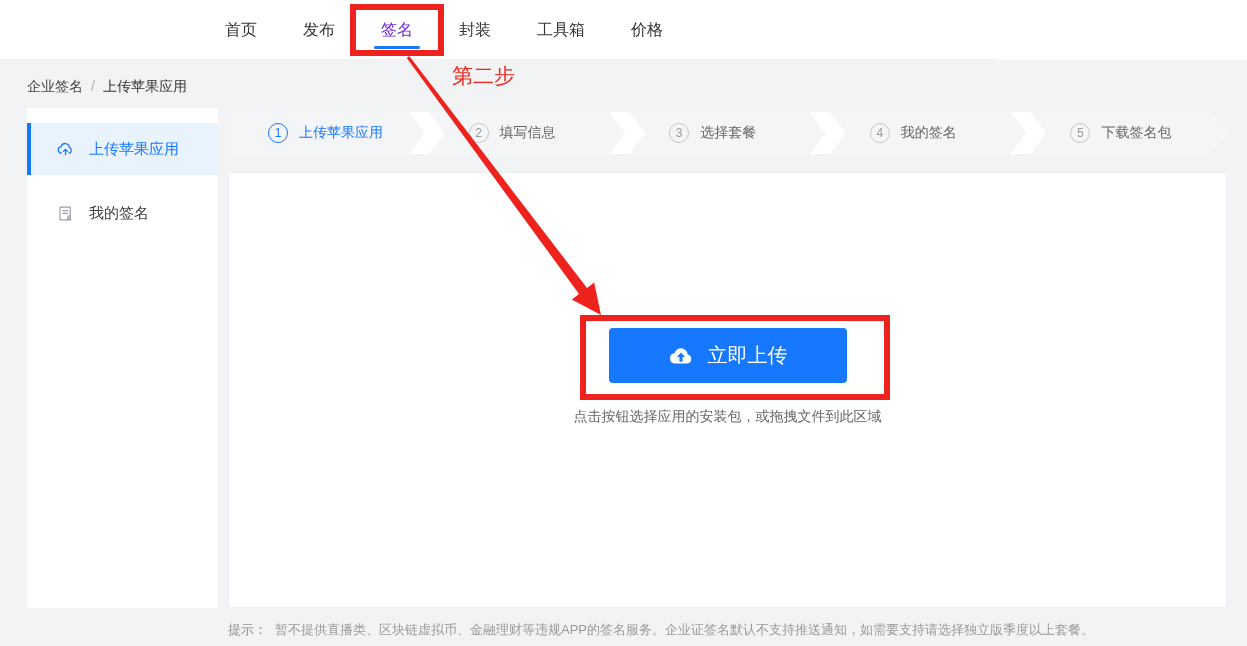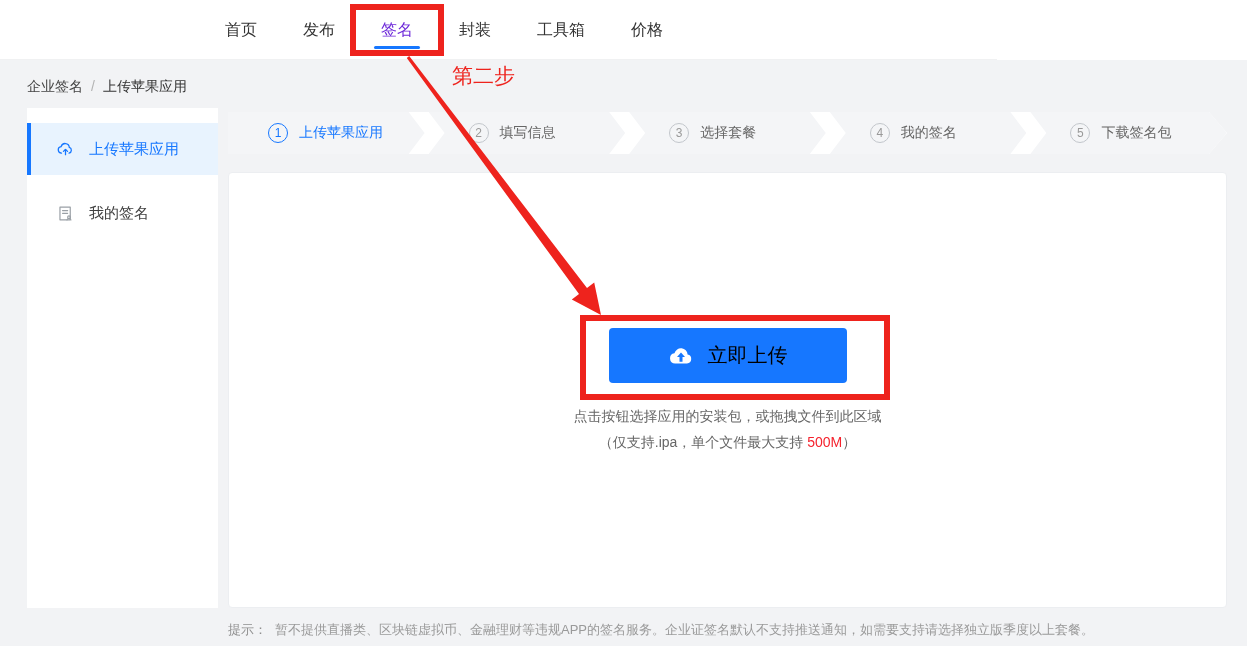--- a/index.html
+++ b/index.html
@@ -81,21 +81,21 @@
   .step.active .num { border-color:#1677ff; color:#1677ff; }
 
   
   .panel {
     position:absolute; left:228px; top:172px; width:999px; height:436px;
     background:#fff; border:1px solid #eceef1; border-radius:4px;
     display:flex; flex-direction:column; align-items:center;
   }
   .upload-btn {
     margin-top:155px; width:238px; height:55px; background:#1677ff;
-    border:none; border-radius:4px; color:#000000; font-size:20px;
+    border:none; border-radius:4px; color:#ffffff; font-size:20px;
     display:flex; align-items:center; justify-content:center; gap:14px;
     cursor:pointer; font-family:inherit;
   }
   .hint1 { margin-top:25px; font-size:14px; color:#666; }
   .hint2 { margin-top:8px; font-size:14px; color:#666; }
   .hint2 .red { color:#f5222d; }
 
   
   .tip {
     position:absolute; left:228px; top:621px; width:1005px;
@@ -200,23 +200,20 @@
   <button class="upload-btn">
     <span style="display:flex;">
       <svg viewBox="0 0 26 26" width="26" height="26">
         <path fill="#ffffff" d="M7.2 20.5a5.2 5.2 0 0 1-.75-10.34A6.7 6.7 0 0 1 19.6 11.6a4.5 4.5 0 0 1-.6 8.9z"></path>
         <path fill="#1677ff" d="M13 9.6l4 4.5h-2.5v4.6h-3v-4.6H9z"></path>
       </svg>
     </span>
     <span>立即上传</span>
   </button>
   <div class="hint1">点击按钮选择应用的安装包，或拖拽文件到此区域</div>
-  <div class="hint2">
-    <span>（仅支持.ipa，单个文件最大支持 </span><span class="red">500M</span><span>）</span>
-  </div>
 </div>
 
 <div class="tip">
   <span class="label">提示：</span><span>暂不提供直播类、区块链虚拟币、金融理财等违规APP的签名服务。企业证签名默认不支持推送通知，如需要支持请选择独立版季度以上套餐。</span>
 </div>
 
 <svg class="arrow-overlay" viewBox="0 0 1247 646">
   <polygon fill="#ee231d" points="409.2,56.1 587,288 594.2,282.6 601,315 571.8,299.4 579,294 406.8,57.9"></polygon>
 </svg>
 <div class="redbox nav-box"></div>

